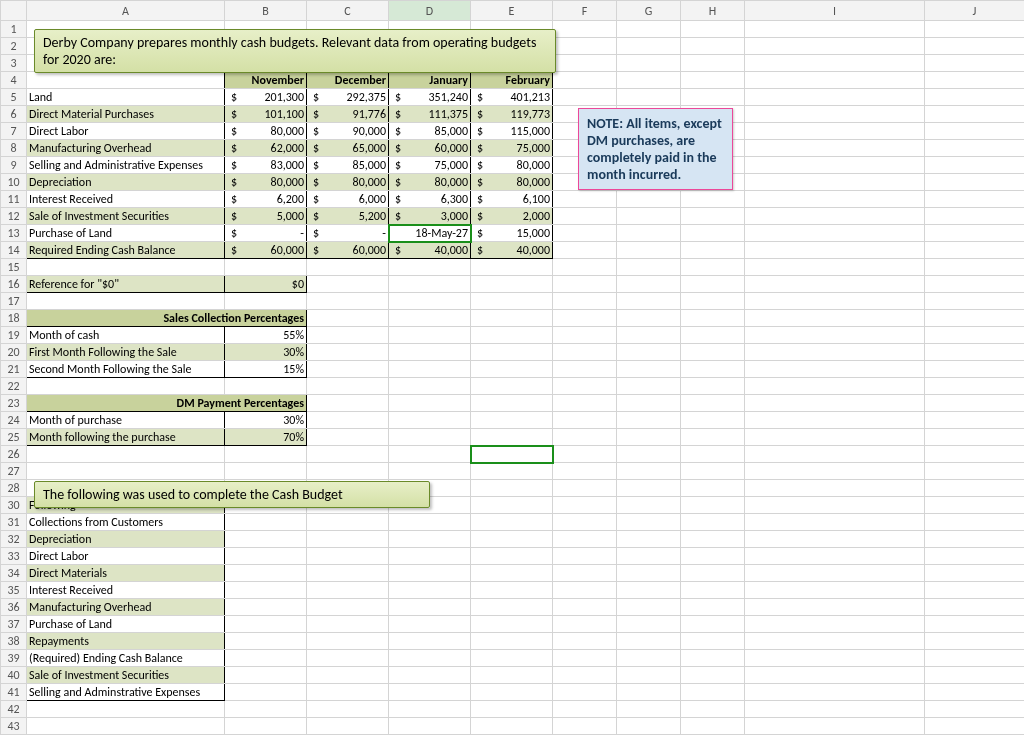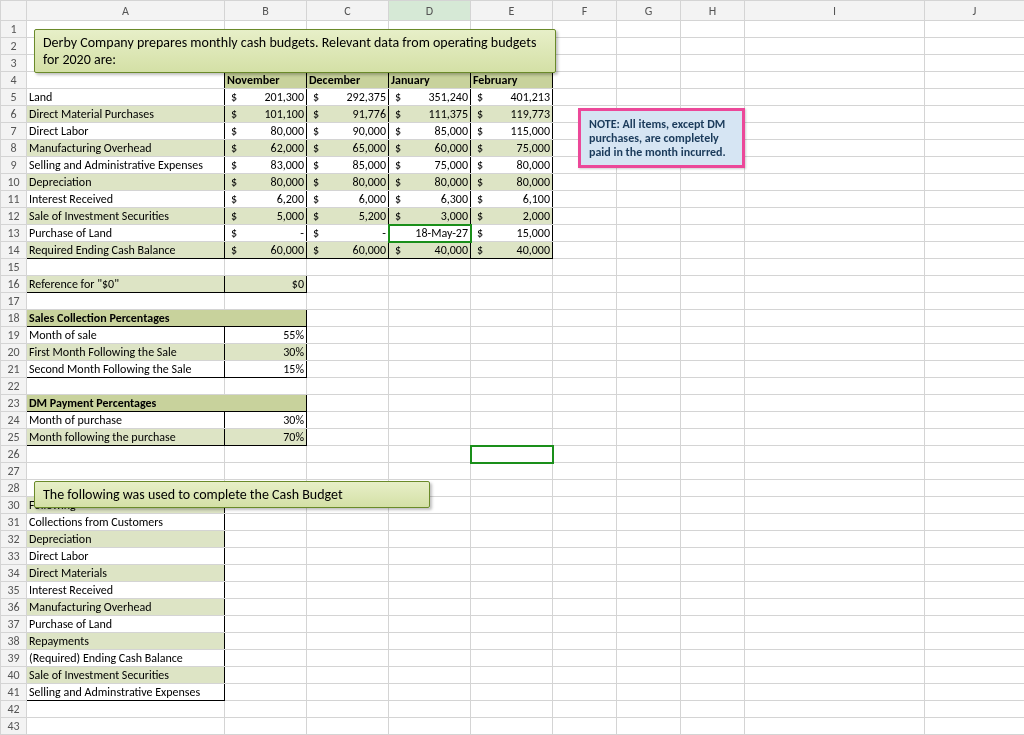--- a/index.html
+++ b/index.html
@@ -58,21 +58,21 @@
   .cG { width: 64px; }
   .cH { width: 64px; }
   .cI { width: 180px; }
   .cJ { width: 100px; }
 
   
   th.active-col { background:#d6e9d6; }
 
   
   .olive  { background:#dde4c5 !important; }
-  .oliveH { background:#c8d29c !important; font-weight:bold; text-align:left; }
+  .oliveH { background:#c8d29c !important; font-weight:bold; text-align:right; }
   .right  { text-align:right; }
   .bt { border-top:1.5px solid #000 !important; }
   .bb { border-bottom:1.5px solid #000 !important; }
   .bl { border-left:1.5px solid #000 !important; }
   .br { border-right:1.5px solid #000 !important; }
 
   .money { text-align:right; padding-right:4px; }
   .curr  { float:left; padding-left:4px; }
 
   
@@ -81,26 +81,26 @@
     border:1px solid #6a8a2a;
     background: linear-gradient(#e7efc8,#d4e0a6);
     border-radius:2px;
     padding:4px 8px;
     font-size:14px;
     box-shadow: 2px 2px 3px rgba(0,0,0,.25);
   }
   .note {
     position:absolute;
     background:#d6e5f3;
-    border:3px solid #ec4899;
+    border:1px solid #ec4899;
     padding:6px 8px;
-    font-size:12px;
+    font-size:14px;
     font-weight:bold;
     color:#1a3a5a;
-    width:167px;
+    width:155px;
     box-shadow: 1px 1px 2px rgba(0,0,0,.2);
   }
   
   .sel { outline:2px solid #1a8f1a; outline-offset:-1px; }
   
   .edit { outline:2px solid #1a8f1a; outline-offset:-1px; }
 </style>
 </head>
 <body>
 
@@ -363,21 +363,21 @@
           <td></td>
           <td></td>
           <td></td>
           <td></td>
           <td></td>
           <td></td>
           <td></td>
         </tr>
         <tr>
           <td class="rowhdr">19</td>
-          <td class="bl br">Month of sale</td>
+          <td class="bl br">Month of cash</td>
           <td class="right br">55%</td>
           <td></td>
           <td></td>
           <td></td>
           <td></td>
           <td></td>
           <td></td>
           <td></td>
           <td></td>
         </tr>

